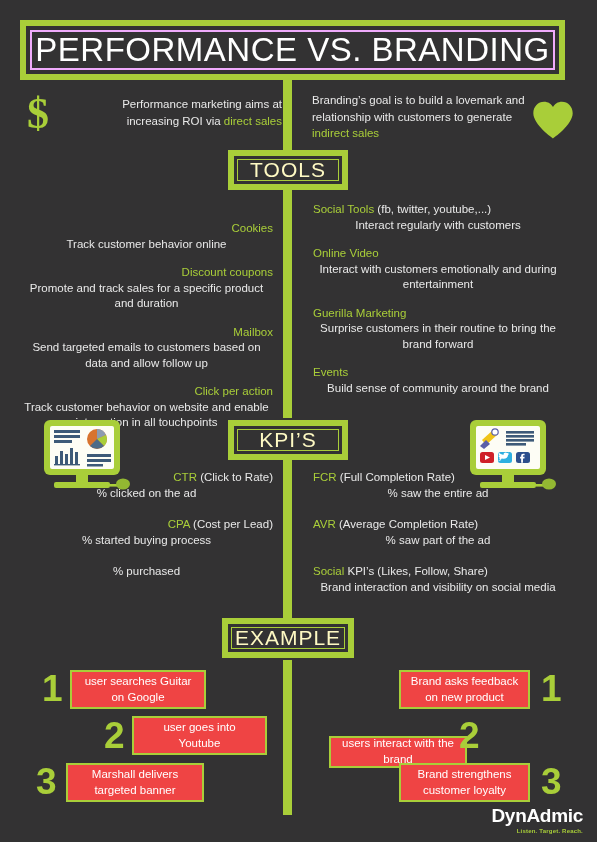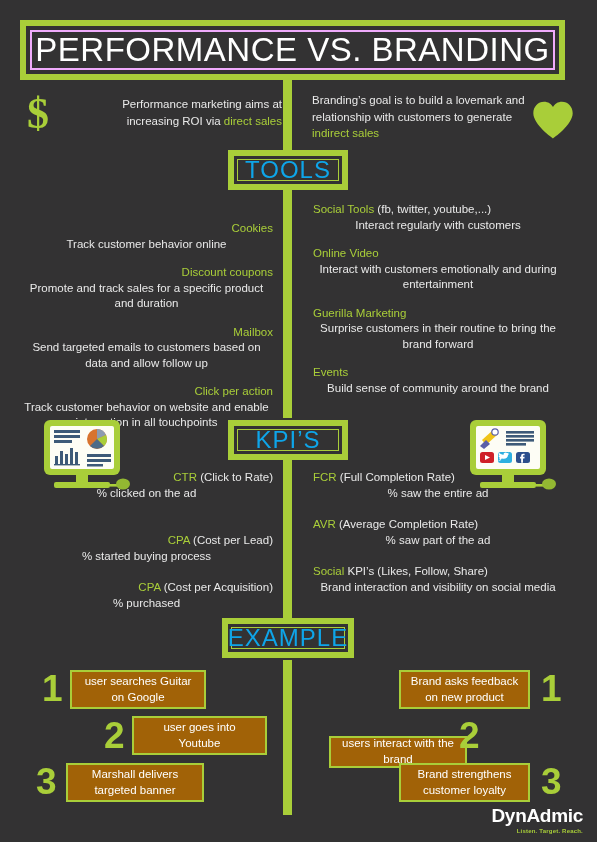--- a/index.html
+++ b/index.html
@@ -57,37 +57,37 @@
   .sec-box{
     position:absolute;box-sizing:border-box;
     border:6px solid #a9ce39;background:#333233;
     display:flex;align-items:center;justify-content:center;z-index:4;
   }
   .sec-box .inner{
     position:absolute;left:3px;top:3px;right:3px;bottom:3px;
     border:1px solid #a9ce39;box-sizing:border-box;
     display:flex;align-items:center;justify-content:center;
   }
-  .sec-label{font-size:24px;color:#0ea5e9;letter-spacing:1px;font-weight:300;}
+  .sec-label{font-size:21px;color:#fef9c3;letter-spacing:1px;font-weight:300;}
 
   
   .col-left{position:absolute;text-align:right;}
   .col-right{position:absolute;text-align:left;}
   .item{margin-bottom:11px;}
   .item .hd{color:#a9ce39;font-size:11.5px;line-height:1.35;}
   .item .hd .plain{color:#e9e9e9;}
   .item .bd{color:#e9e9e9;font-size:11.5px;line-height:1.35;text-align:center;}
 
   
   .monitor{position:absolute;width:82px;height:70px;}
 
   
   .ex-box{
     position:absolute;box-sizing:border-box;
-    border:2px solid #a9ce39;background:#a16207;
+    border:2px solid #a9ce39;background:#ef4444;
     display:flex;align-items:center;justify-content:center;
     font-size:11.5px;line-height:1.35;color:#ffffff;text-align:center;
     padding:14px 8px;z-index:3;
   }
   .ex-num{
     position:absolute;font-size:37px;color:#a9ce39;font-weight:bold;
     line-height:1;font-family:"Liberation Sans", sans-serif;z-index:3;
   }
 
   
@@ -222,30 +222,29 @@
       <rect x="50" y="34" width="14" height="11" rx="2.5" fill="#2d4f8c"></rect>
       <path d="M58.6 37.2 h-1.1 c-0.35 0 -0.55 0.22 -0.55 0.6 v1 h1.65 l-0.2 1.7 h-1.45 v4.2 h-1.8 v-4.2 h-1.1 v-1.7 h1.1 v-1.1 c0 -1.2 0.7 -2 2 -2 h1.45 Z" fill="#ffffff"></path>
       <rect x="36" y="57" width="12" height="7" fill="#a9ce39"></rect>
       <rect x="14" y="64" width="56" height="6" rx="2" fill="#a9ce39"></rect>
       <rect x="70" y="66" width="10" height="2.6" fill="#a9ce39"></rect>
       <ellipse cx="83" cy="66" rx="7" ry="5.5" fill="#93b832"></ellipse>
     </svg>
   </div>
 
   <div class="col-left" style="left:20px;top:470px;width:253px;">
-    <div class="item" style="margin-bottom:32px;">
+    <div class="item" style="margin-bottom:16px;">
       <div class="hd"><span>CTR</span><span class="plain"> (Click to Rate)</span></div>
       <div class="bd">% clicked on the ad</div>
     </div>
     <div class="item" style="margin-bottom:16px;">
       <div class="hd"><span>CPA</span><span class="plain"> (Cost per Lead)</span></div>
       <div class="bd">% started buying process</div>
     </div>
     <div class="item">
-      <div class="hd"><span>CPA</span><span class="plain"> (Cost per Acquisition)</span></div>
       <div class="bd">% purchased</div>
     </div>
   </div>
 
   <div class="col-right" style="left:313px;top:470px;width:250px;">
     <div class="item" style="margin-bottom:16px;">
       <div class="hd"><span>FCR</span><span class="plain"> (Full Completion Rate)</span></div>
       <div class="bd">% saw the entire ad</div>
     </div>
     <div class="item" style="margin-bottom:16px;">

